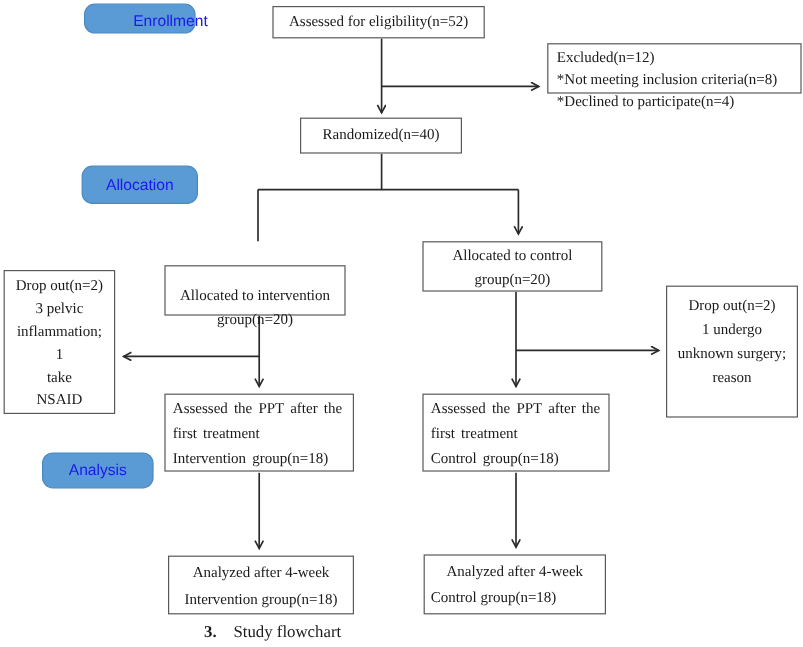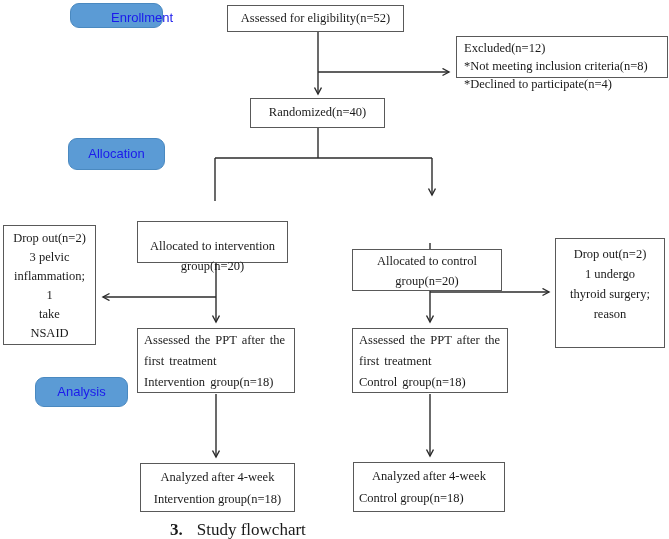--- a/index.html
+++ b/index.html
@@ -26,21 +26,21 @@
     line-height:20px;
     z-index:2;
   }
   .center{text-align:center;}
   .leftalign{text-align:left;}
 
   #box-eligibility{left:227px;top:5px;width:177px;height:27px;line-height:24px;}
   #box-excluded{left:456px;top:36px;width:212px;height:42px;line-height:18px;padding:2px 7px;}
   #box-randomized{left:250px;top:98px;width:135px;height:30px;line-height:27px;}
   #box-alloc-intervention{left:137px;top:201px;width:151px;height:42px;padding-top:14px;margin-top:20px;}
-  #box-alloc-control{left:352px;top:201px;width:150px;height:42px;padding-top:1px;margin-top:48px;}
+  #box-alloc-control{left:352px;top:201px;width:150px;height:42px;padding-top:1px;}
   #box-dropout-left{left:3px;top:225px;width:93px;height:120px;line-height:19px;padding-top:3px;}
   #box-dropout-right{left:555px;top:238px;width:110px;height:110px;line-height:20px;padding-top:5px;}
   #box-ppt-intervention{left:137px;top:328px;width:158px;height:65px;line-height:21px;padding:1px 6px;word-spacing:2px;}
   #box-ppt-control{left:352px;top:328px;width:156px;height:65px;line-height:21px;padding:1px 6px;word-spacing:2px;}
   #box-analyzed-intervention{left:140px;top:463px;width:155px;height:49px;line-height:22px;padding-top:2px;}
   #box-analyzed-control{left:353px;top:462px;width:152px;height:50px;line-height:22px;padding-top:2px;}
   #box-analyzed-control .line-left{text-align:left;padding-left:5px;}
 
   
   .stage{
@@ -55,21 +55,21 @@
     box-sizing:border-box;
     z-index:2;
   }
   #stage-enrollment{left:70px;top:3px;width:93px;height:25px;line-height:28px;padding-left:40px;}
   #stage-allocation{left:68px;top:138px;width:97px;height:32px;line-height:30px;}
   #stage-analysis{left:35px;top:377px;width:93px;height:30px;line-height:28px;}
 
   
   #caption{
     position:absolute;left:170px;top:520px;z-index:2;
-    font-size:17px;
+    font-size:14px;
   }
   #caption .num{font-weight:bold;margin-right:14px;}
 </style>
 </head>
 <body>
 
 <div id="canvas">
 
   <svg id="connectors" viewBox="0 0 669 539" xmlns="http://www.w3.org/2000/svg">
     <defs>
@@ -124,21 +124,21 @@
     <div>3 pelvic</div>
     <div>inflammation;</div>
     <div>1</div>
     <div>take</div>
     <div>NSAID</div>
   </div>
 
   <div class="fbox center" id="box-dropout-right">
     <div>Drop out(n=2)</div>
     <div>1 undergo</div>
-    <div>thyroid surgery;</div>
+    <div>unknown surgery;</div>
     <div>reason</div>
   </div>
 
   <div class="fbox leftalign" id="box-ppt-intervention">
     <div>Assessed the PPT after the</div>
     <div>first treatment</div>
     <div>Intervention group(n=18)</div>
   </div>
 
   <div class="fbox leftalign" id="box-ppt-control">

